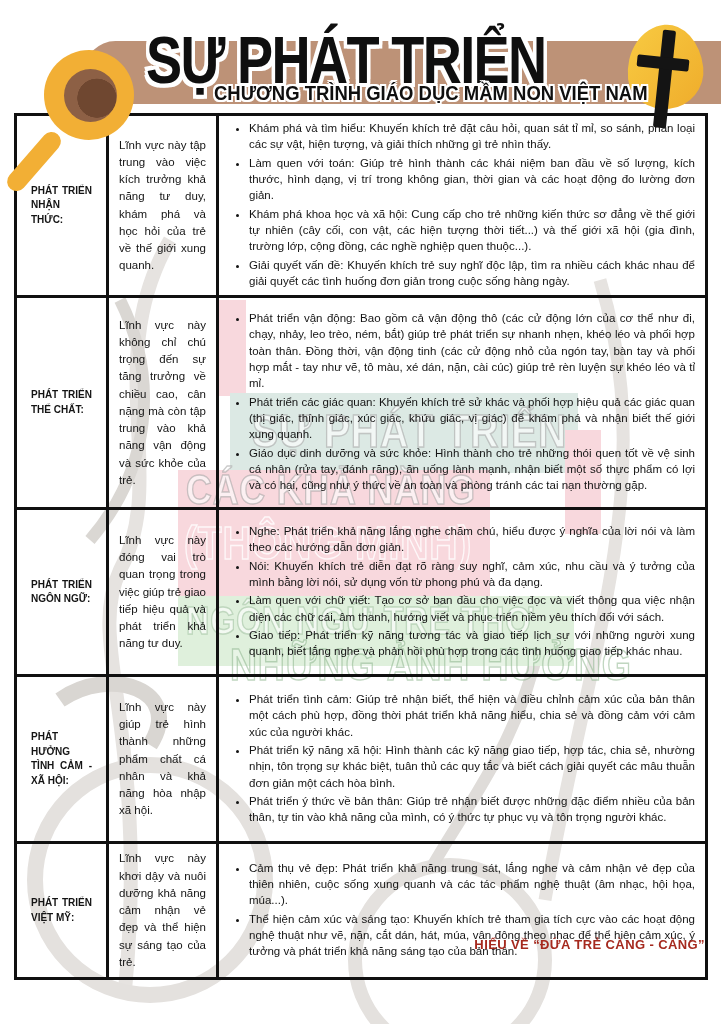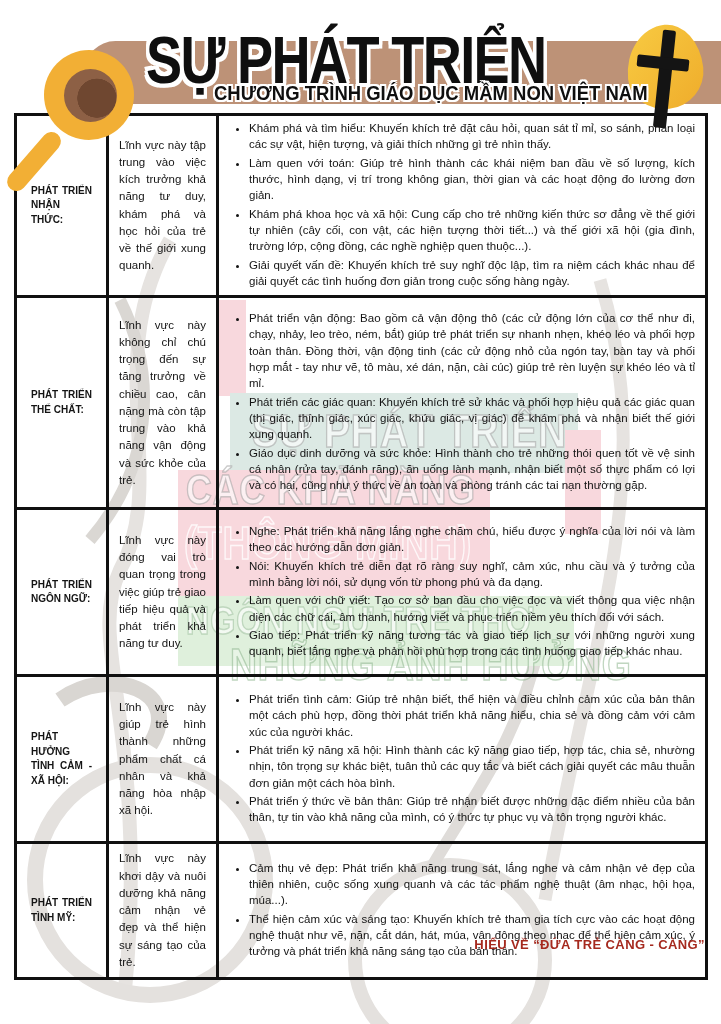--- a/index.html
+++ b/index.html
@@ -159,21 +159,21 @@
           <div class="cell-label">PHÁT TRIỂN NHẬN THỨC:</div>
         </td>
       <td>
           <div class="cell-desc">Lĩnh vực này tập trung vào việc kích trưởng khả năng tư duy, khám phá và học hỏi của trẻ về thế giới xung quanh.</div>
         </td>
       <td class="cell-bullets">
           <ul>
             <li>Khám phá và tìm hiểu: Khuyến khích trẻ đặt câu hỏi, quan sát tỉ mỉ, so sánh, phân loại các sự vật, hiện tượng, và giải thích những gì trẻ nhìn thấy.</li>
             <li>Làm quen với toán: Giúp trẻ hình thành các khái niệm ban đầu về số lượng, kích thước, hình dạng, vị trí trong không gian, thời gian và các hoạt động đo lường đơn giản.</li>
             <li>Khám phá khoa học và xã hội: Cung cấp cho trẻ những kiến thức sơ đẳng về thế giới tự nhiên (cây cối, con vật, các hiện tượng thời tiết...) và thế giới xã hội (gia đình, trường lớp, cộng đồng, các nghề nghiệp quen thuộc...).</li>
-            <li>Giải quyết vấn đề: Khuyến khích trẻ suy nghĩ độc lập, tìm ra niệm cách khác nhau để giải quyết các tình huống đơn giản trong cuộc sống hàng ngày.</li>
+            <li>Giải quyết vấn đề: Khuyến khích trẻ suy nghĩ độc lập, tìm ra nhiều cách khác nhau để giải quyết các tình huống đơn giản trong cuộc sống hàng ngày.</li>
           </ul>
         </td>
     </tr>
     <tr class="r1">
       <td>
           <div class="cell-label">PHÁT TRIỂN THỂ CHẤT:</div>
         </td>
       <td>
           <div class="cell-desc">Lĩnh vực này không chỉ chú trọng đến sự tăng trưởng về chiều cao, cân nặng mà còn tập trung vào khả năng vận động và sức khỏe của trẻ.</div>
         </td>
@@ -211,21 +211,21 @@
       <td class="cell-bullets">
           <ul>
             <li>Phát triển tình cảm: Giúp trẻ nhận biết, thể hiện và điều chỉnh cảm xúc của bản thân một cách phù hợp, đồng thời phát triển khả năng hiểu, chia sẻ và đồng cảm với cảm xúc của người khác.</li>
             <li>Phát triển kỹ năng xã hội: Hình thành các kỹ năng giao tiếp, hợp tác, chia sẻ, nhường nhịn, tôn trọng sự khác biệt, tuân thủ các quy tắc và biết cách giải quyết các mâu thuẫn đơn giản một cách hòa bình.</li>
             <li>Phát triển ý thức về bản thân: Giúp trẻ nhận biết được những đặc điểm nhiều của bản thân, tự tin vào khả năng của mình, có ý thức tự phục vụ và tôn trọng người khác.</li>
           </ul>
         </td>
     </tr>
     <tr class="r4">
       <td>
-          <div class="cell-label">PHÁT TRIỂN TÌNH MỸ:</div>
+          <div class="cell-label">PHÁT TRIỂN VIỆT MỸ:</div>
         </td>
       <td>
           <div class="cell-desc">Lĩnh vực này khơi dậy và nuôi dưỡng khả năng cảm nhận vẻ đẹp và thể hiện sự sáng tạo của trẻ.</div>
         </td>
       <td class="cell-bullets">
           <ul>
             <li>Cảm thụ vẻ đẹp: Phát triển khả năng trung sát, lắng nghe và cảm nhận vẻ đẹp của thiên nhiên, cuộc sống xung quanh và các tác phẩm nghệ thuật (âm nhạc, hội họa, múa...).</li>
             <li>Thể hiện cảm xúc và sáng tạo: Khuyến khích trẻ tham gia tích cực vào các hoạt động nghệ thuật như vẽ, nặn, cắt dán, hát, múa, vận động theo nhạc để thể hiện cảm xúc, ý tưởng và phát triển khả năng sáng tạo của bản thân.</li>
           </ul>
         </td>

